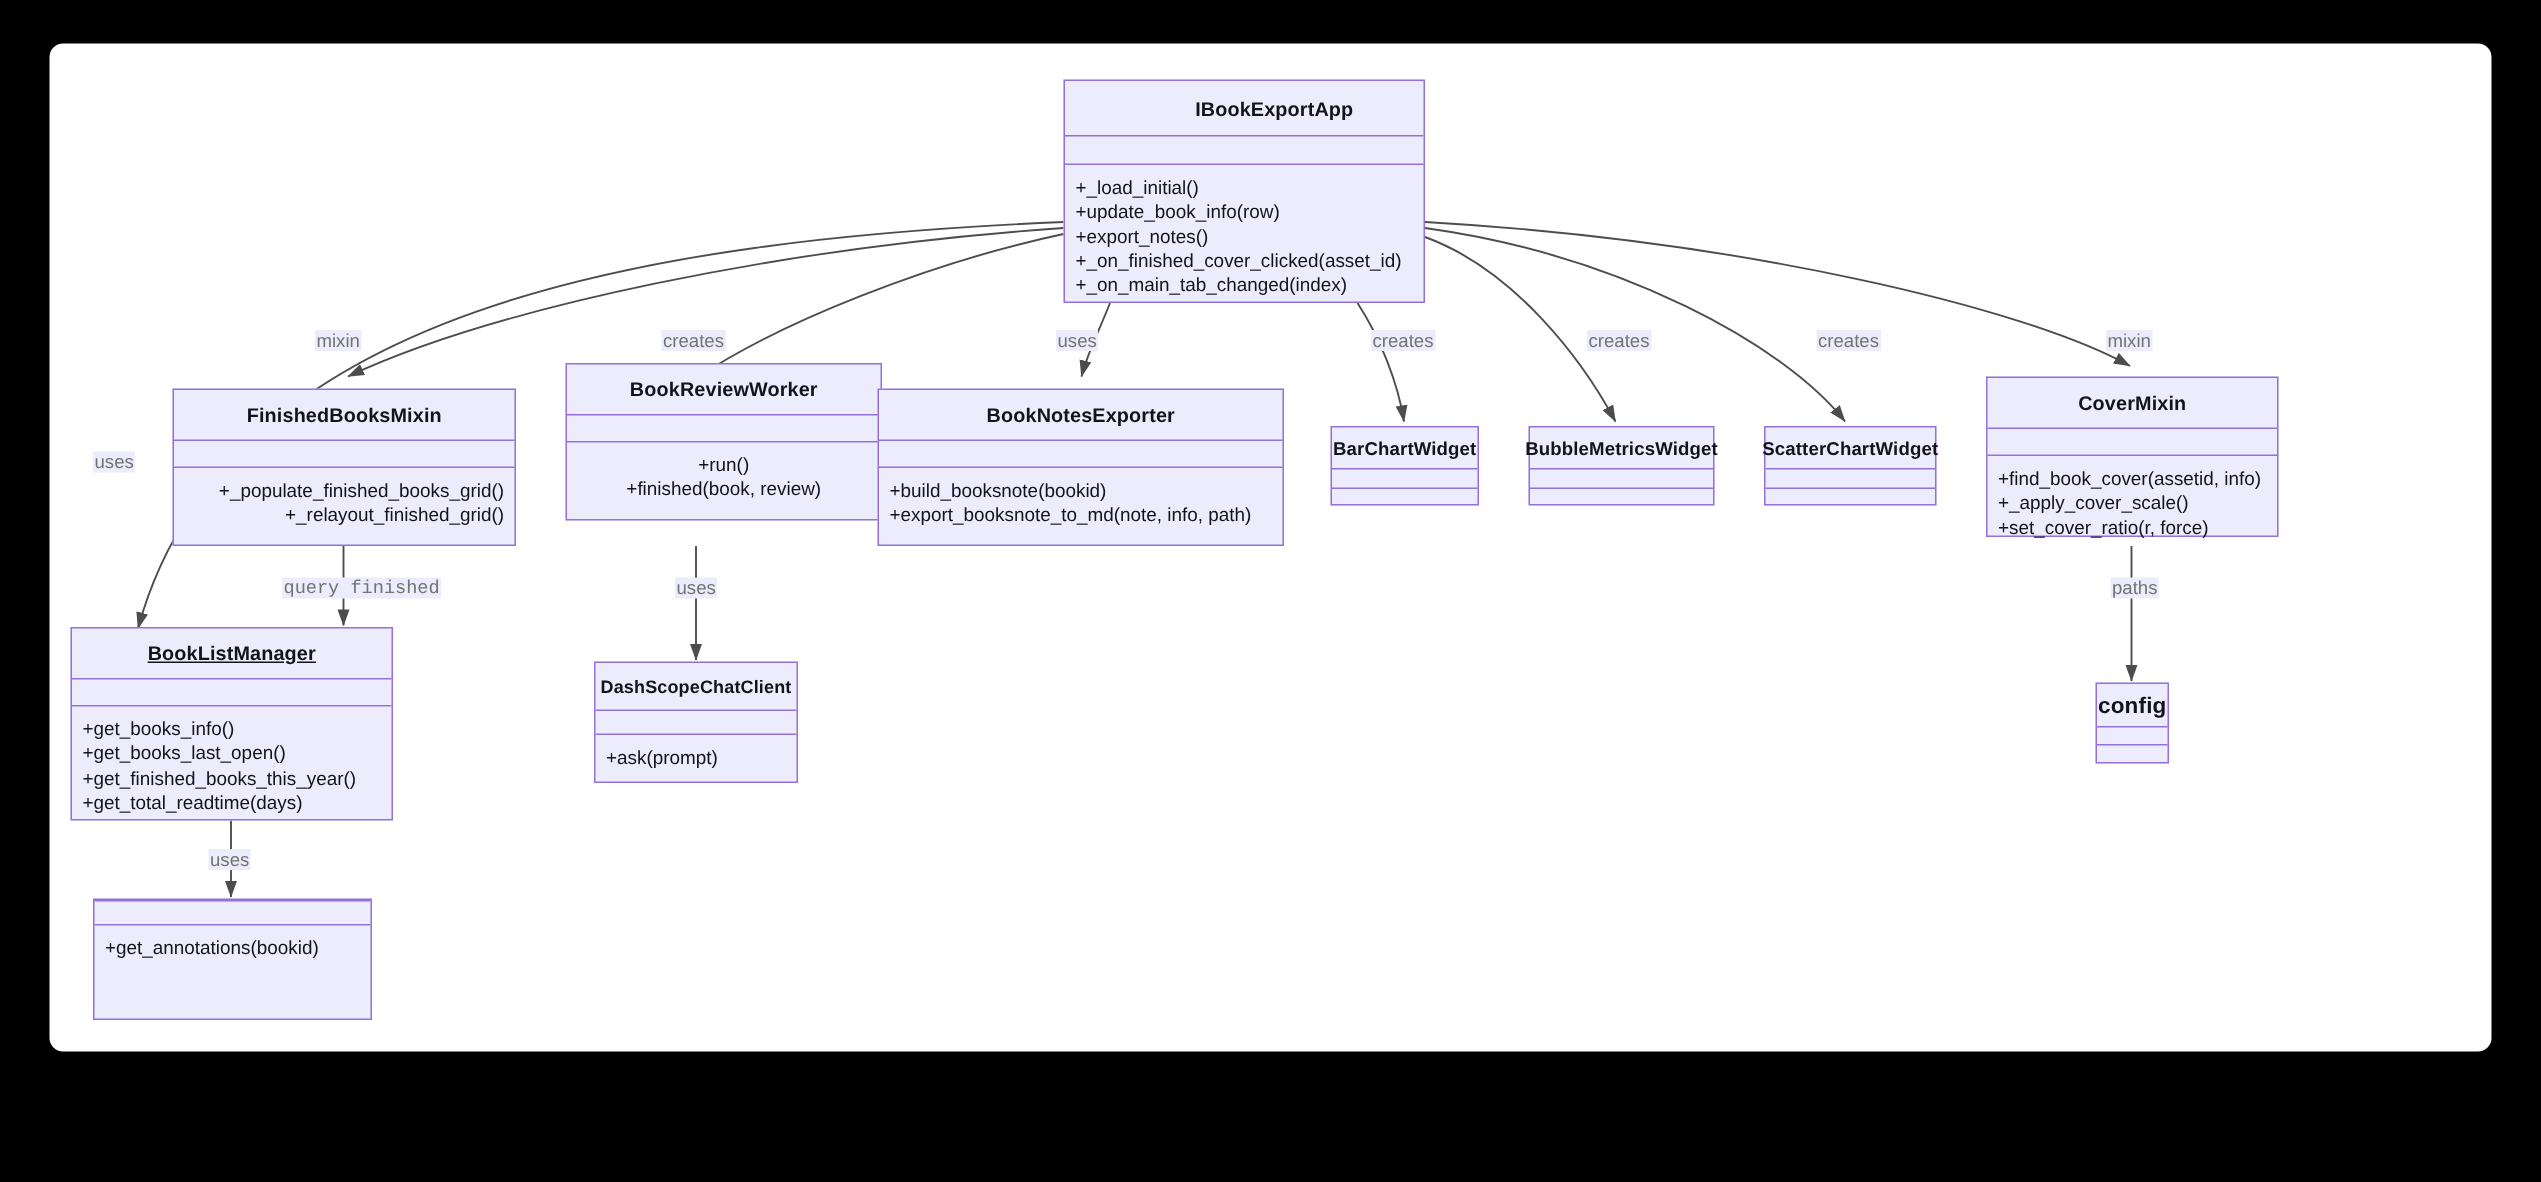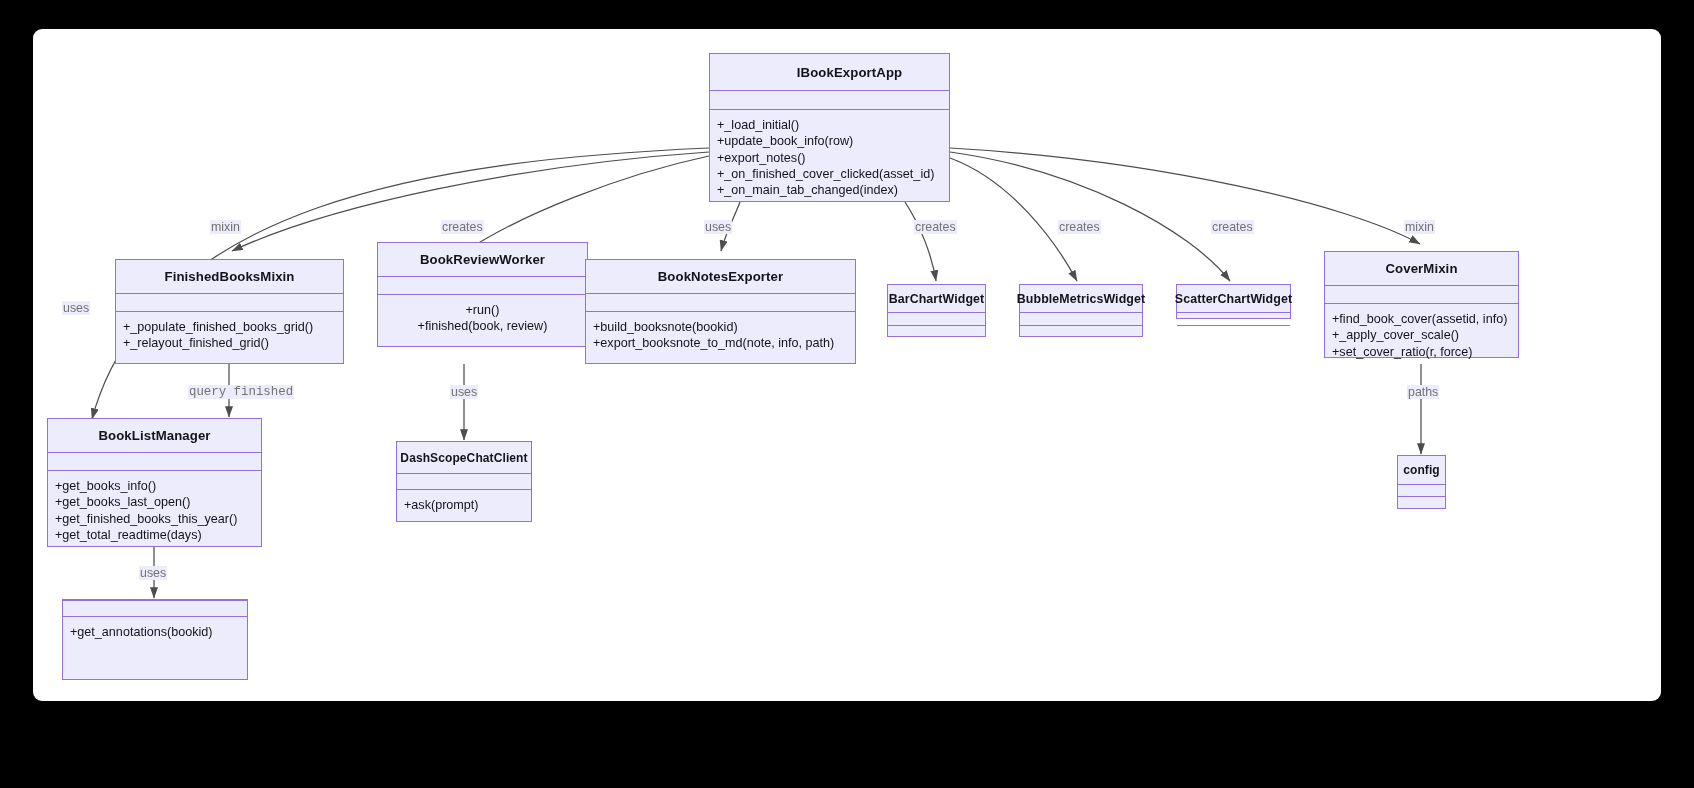--- a/index.html
+++ b/index.html
@@ -64,21 +64,21 @@
     <div class="sep"></div>
     <div class="ops">
       <div>+_load_initial()</div>
       <div>+update_book_info(row)</div>
       <div>+export_notes()</div>
       <div>+_on_finished_cover_clicked(asset_id)</div>
       <div>+_on_main_tab_changed(index)</div>
     </div>
   </div>
 
-  <div class="cls" style="left:115px;top:259px;width:229px;height:105px;">
+  <div class="cls" style="left:115px;top:259px;width:229px;height:105px;text-align:right;">
     <div class="hdr" style="height:33px;">FinishedBooksMixin</div>
     <div class="sep"></div>
     <div class="attrs" style="height:17px;"></div>
     <div class="sep"></div>
     <div class="ops">
       <div>+_populate_finished_books_grid()</div>
       <div>+_relayout_finished_grid()</div>
     </div>
   </div>
 
@@ -113,42 +113,42 @@
   </div>
 
   <div class="cls" style="left:1019px;top:284px;width:124px;height:53px;">
     <div class="hdr" style="height:27px;font-size:12.4px;">BubbleMetricsWidget</div>
     <div class="sep"></div>
     <div class="attrs" style="height:12px;"></div>
     <div class="sep"></div>
     <div class="ops" style="height:10px;padding:0;"></div>
   </div>
 
-  <div class="cls" style="left:1176px;top:284px;width:115px;height:35px;">
+  <div class="cls" style="left:1176px;top:284px;width:115px;height:53px;">
     <div class="hdr" style="height:27px;font-size:12.4px;">ScatterChartWidget</div>
     <div class="sep"></div>
     <div class="attrs" style="height:12px;"></div>
     <div class="sep"></div>
     <div class="ops" style="height:10px;padding:0;"></div>
   </div>
 
   <div class="cls" style="left:1324px;top:251px;width:195px;height:107px;">
     <div class="hdr" style="height:33px;">CoverMixin</div>
     <div class="sep"></div>
     <div class="attrs" style="height:17px;"></div>
     <div class="sep"></div>
     <div class="ops">
       <div>+find_book_cover(assetid, info)</div>
       <div>+_apply_cover_scale()</div>
       <div>+set_cover_ratio(r, force)</div>
     </div>
   </div>
 
   <div class="cls" style="left:47px;top:418px;width:215px;height:129px;">
-    <div class="hdr" style="height:33px;">BookListManager</div>
+    <div class="hdr" style="height:33px;text-decoration:underline;">BookListManager</div>
     <div class="sep"></div>
     <div class="attrs" style="height:17px;"></div>
     <div class="sep"></div>
     <div class="ops">
       <div>+get_books_info()</div>
       <div>+get_books_last_open()</div>
       <div>+get_finished_books_this_year()</div>
       <div>+get_total_readtime(days)</div>
     </div>
   </div>
@@ -157,21 +157,21 @@
     <div class="hdr" style="height:31px;font-size:12px;">DashScopeChatClient</div>
     <div class="sep"></div>
     <div class="attrs" style="height:15px;"></div>
     <div class="sep"></div>
     <div class="ops">
       <div>+ask(prompt)</div>
     </div>
   </div>
 
   <div class="cls" style="left:1397px;top:455px;width:49px;height:54px;">
-    <div class="hdr" style="height:28px;font-size:12px;">config</div>
+    <div class="hdr" style="height:28px;font-size:15px;">config</div>
     <div class="sep"></div>
     <div class="attrs" style="height:11px;"></div>
     <div class="sep"></div>
     <div class="ops" style="height:11px;padding:0;"></div>
   </div>
 
   <div class="cls" style="left:62px;top:599px;width:186px;height:81px;">
     <div class="sep"></div>
     <div class="attrs" style="height:15px;"></div>
     <div class="sep"></div>

